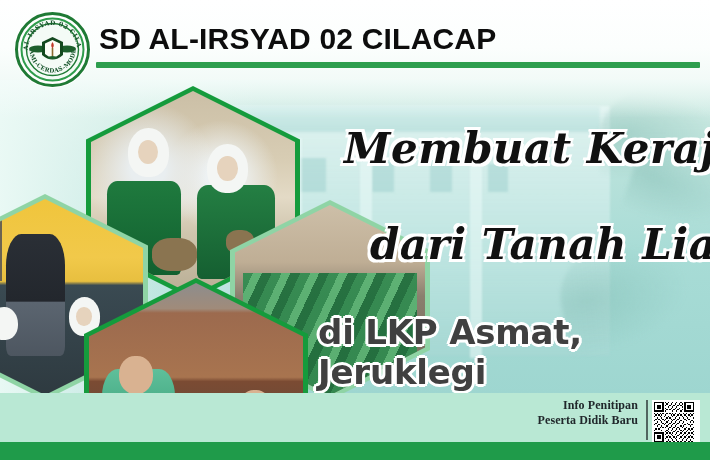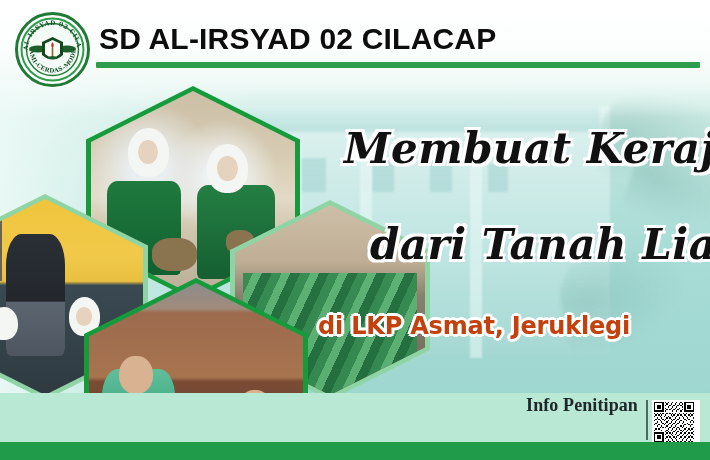--- a/index.html
+++ b/index.html
@@ -95,33 +95,33 @@
     font-family:"DejaVu Serif", serif;
     font-style:italic;font-weight:bold;color:#111111;
     text-shadow:
       2px 0 0 #fff,-2px 0 0 #fff,0 2px 0 #fff,0 -2px 0 #fff,
       2px 2px 0 #fff,-2px 2px 0 #fff,2px -2px 0 #fff,-2px -2px 0 #fff,
       3px 3px 0 #fff,-3px 3px 0 #fff,3px -3px 0 #fff,-3px -3px 0 #fff;
     white-space:nowrap;line-height:1;
   }
   .line1{position:absolute;left:14px;top:0;font-size:42px;letter-spacing:.5px;}
   .line2{position:absolute;left:40px;top:96px;font-size:42px;letter-spacing:.5px;}
-  .line3{position:absolute;left:-12px;top:184px;font-size:24px;font-style:normal;
-    font-family:"DejaVu Sans", sans-serif;font-weight:bold;letter-spacing:-.2px;color:#c2410c;
+  .line3{position:absolute;left:-12px;top:184px;font-size:34px;font-style:normal;
+    font-family:"DejaVu Sans", sans-serif;font-weight:bold;letter-spacing:-.2px;color:#404040;
     text-shadow:
       2px 0 0 #fff,-2px 0 0 #fff,0 2px 0 #fff,0 -2px 0 #fff,
       2px 2px 0 #fff,-2px 2px 0 #fff,2px -2px 0 #fff,-2px -2px 0 #fff,
       3px 0 0 #fff,-3px 0 0 #fff,0 3px 0 #fff,0 -3px 0 #fff;}
 
   
   .bottom-band{position:absolute;left:0;top:393px;width:710px;height:49px;background:#b9e8d4;}
   .bottom-bar{position:absolute;left:0;top:442px;width:710px;height:18px;background:#1f9b4a;}
 
   .info{position:absolute;right:72px;top:398px;text-align:right;color:#20272b;
-    font-family:"Liberation Serif", serif;font-weight:bold;font-size:18px;line-height:15px;
+    font-family:"Liberation Serif", serif;font-weight:bold;font-size:12px;line-height:15px;
     white-space:nowrap;}
   .info div{letter-spacing:.1px;}
   .divider{position:absolute;right:62px;top:400px;width:2px;height:40px;background:#2e3a3a;opacity:.75;}
   .qr{position:absolute;right:10px;top:400px;width:44px;height:44px;background:#ffffff;padding:2px;}
   .qr svg{display:block;}
 </style>
 </head>
 <body>
 
 <div class="poster">
@@ -223,20 +223,21 @@
   <div class="headline">
     <div class="script line1">Membuat Kerajinan</div>
     <div class="script line2">dari Tanah Liat</div>
     <div class="line3">di LKP Asmat, Jeruklegi</div>
   </div>
 
   <div class="bottom-band"></div>
 
   <div class="info">
     <div>Info Penitipan</div>
+    <div>Peserta Didik Baru</div>
   </div>
 
   <div class="divider"></div>
 
   <div class="qr">
     <svg width="40" height="40" viewBox="0 0 29 29" shape-rendering="crispEdges" aria-hidden="true">
       <rect width="29" height="29" fill="#ffffff"></rect>
       <g fill="#000000">
         <path d="M0 0h7v7h-7z"></path>
           <path d="M1 1h5v5h-5z" fill="#fff"></path>

